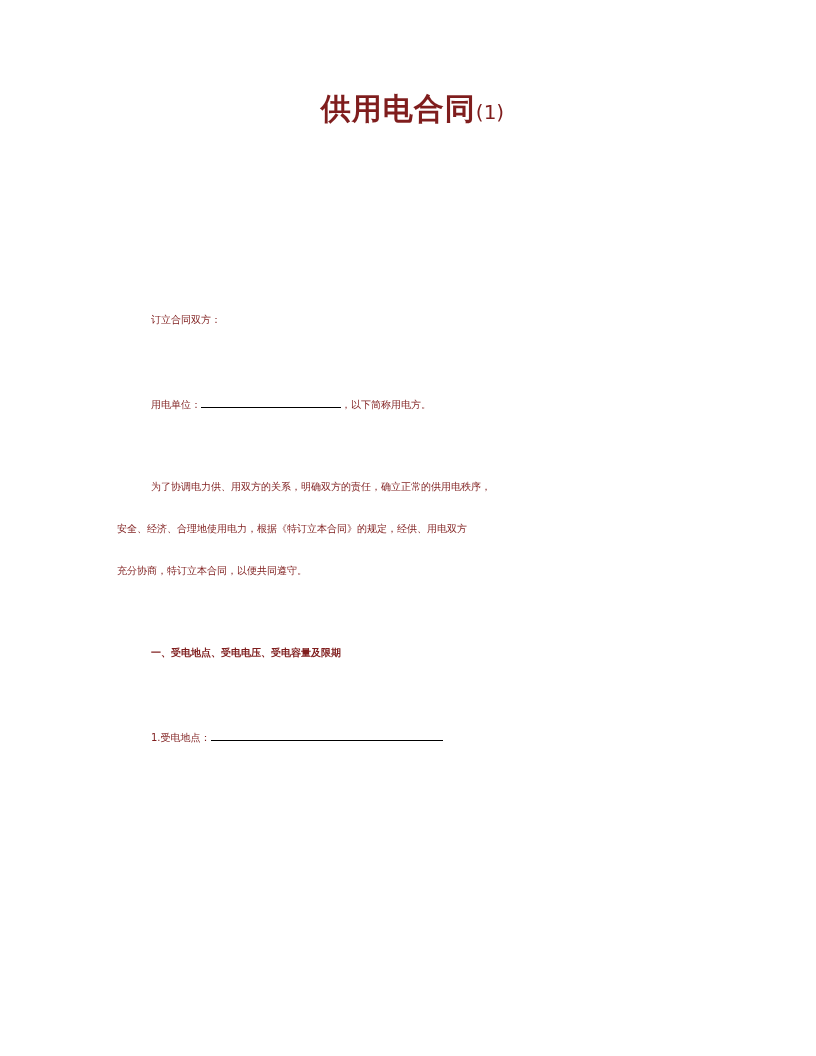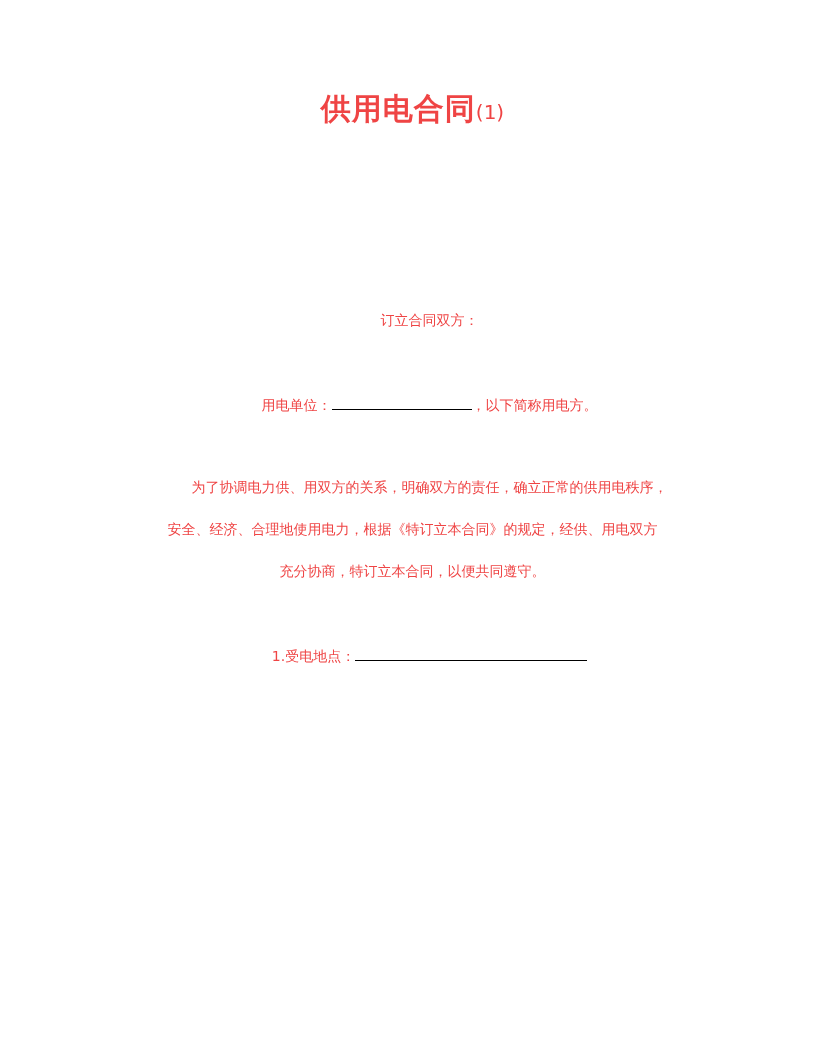--- a/index.html
+++ b/index.html
@@ -1,20 +1,20 @@
 <!DOCTYPE html>
 <html><head>
 <meta charset="utf-8">
 <style>
   html, body { margin: 0; padding: 0; background: #ffffff; }
   .page {
     width: 816px;
     height: 752px;
     background: #ffffff;
-    color: #ef4444;
+    color: #7f1d1d;
     font-family: "DejaVu Sans", sans-serif;
     box-sizing: border-box;
     padding: 0 108px 16px 117px;
     overflow: hidden;
   }
   .doc-title {
     margin: 86px 0 0 0;
     text-align: center;
     font-size: 30px;
     font-weight: bold;
@@ -24,25 +24,24 @@
   .title-num {
     font-size: 20px;
     font-weight: normal;
     letter-spacing: 0;
   }
   .block { margin-top: 43px; }
   .b-first { margin-top: 164px; }
   .b-para { margin-top: 40px; }
   .b-heading { margin-top: 40px; font-weight: bold; }
   .line {
-    font-size: 14px;
+    font-size: 10px;
     line-height: 42px;
     height: 42px;
     white-space: nowrap;
-    text-align: center;
   }
   .indent { padding-left: 34px; }
   .blank {
     display: inline-block;
     height: 14px;
     border-bottom: 1px solid #000000;
     vertical-align: baseline;
   }
 </style>
 </head>
@@ -55,19 +54,22 @@
         <div class="line indent"><span>订立合同双方：</span></div>
       </div>
       <div class="block b-line">
         <div class="line indent"><span>用电单位：</span><span class="blank" style="width: 140px;"></span><span>，以下简称用电方。</span></div>
       </div>
       <div class="block b-para">
         <div class="line indent"><span>为了协调电力供、用双方的关系，明确双方的责任，确立正常的供用电秩序，</span></div>
         <div class="line"><span>安全、经济、合理地使用电力，根据《特订立本合同》的规定，经供、用电双方</span></div>
         <div class="line"><span>充分协商，特订立本合同，以便共同遵守。</span></div>
       </div>
+      <div class="block b-heading">
+        <div class="line indent"><span>一、受电地点、受电电压、受电容量及限期</span></div>
+      </div>
       <div class="block b-line">
         <div class="line indent"><span>1.受电地点：</span><span class="blank" style="width: 232px;"></span></div>
       </div>
       <div class="block b-para">
       </div>
     </div>
 </div>
 
 </body></html>

